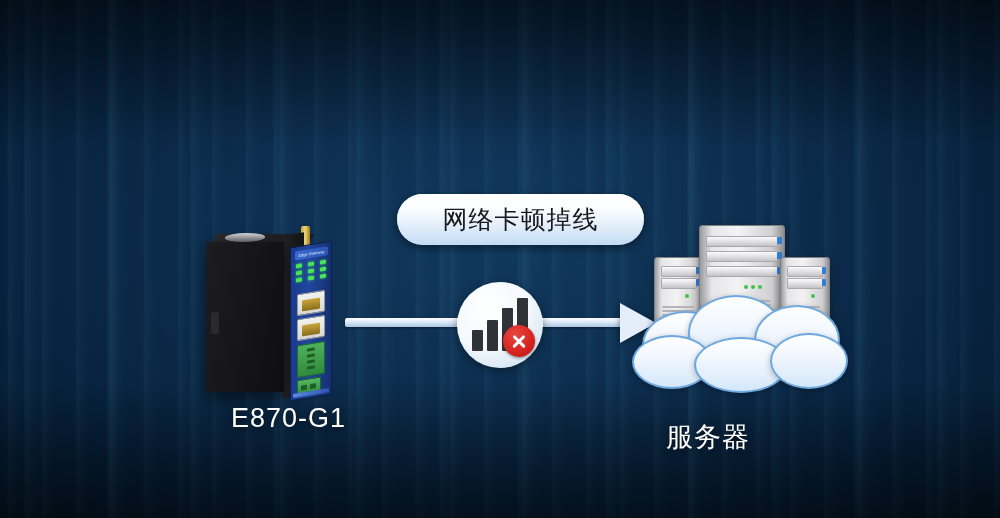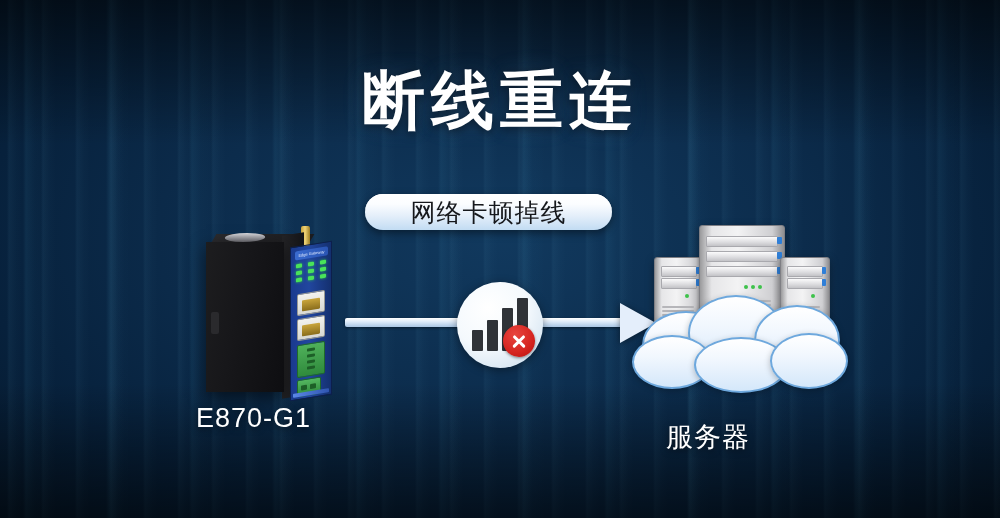--- a/index.html
+++ b/index.html
@@ -77,22 +77,22 @@
     justify-content: center;
     border-radius: 28px;
     color: #16181c;
     font-size: 25px;
     letter-spacing: 1px;
     background: linear-gradient(to bottom, #ffffff 0%, #fbfdff 28%, #e3eefa 62%, #c2dcf3 100%);
     box-shadow: 0 3px 9px rgba(0,0,0,0.45), inset 0 1px 0 rgba(255,255,255,0.95);
     white-space: nowrap;
   }
   #pill-top {
-    left: 365px; top: 194px;
-    width: 247px; height: 36px;
+    left: 397px; top: 194px;
+    width: 247px; height: 51px;
   }
   #pill-bottom {
     left: 364px; top: 390px;
     width: 274px; height: 53px;
   }
 
   
   #signal-badge {
     position: absolute;
     left: 457px; top: 282px;
@@ -290,29 +290,28 @@
 
   
   .caption {
     position: absolute;
     color: #ffffff;
     font-size: 27px;
     letter-spacing: 1px;
     text-shadow: 0 2px 6px rgba(0,0,0,0.5);
     white-space: nowrap;
   }
-  #caption-device { left: 196px; top: 403px; width: 150px; text-align: left; }
+  #caption-device { left: 196px; top: 403px; width: 150px; text-align: right; }
   #caption-server { left: 666px; top: 419px; width: 150px; text-align: left; }
 </style>
 </head>
 <body>
 
 <div id="stage">
 
-  <div id="title">断线重连</div>
 
   <div id="arrow-line"></div>
   <div id="arrow-head"></div>
 
   <div class="pill" id="pill-top">
     <span>网络卡顿掉线</span>
   </div>
 
   <div id="signal-badge">
     <div class="bar" id="bar1"></div>

